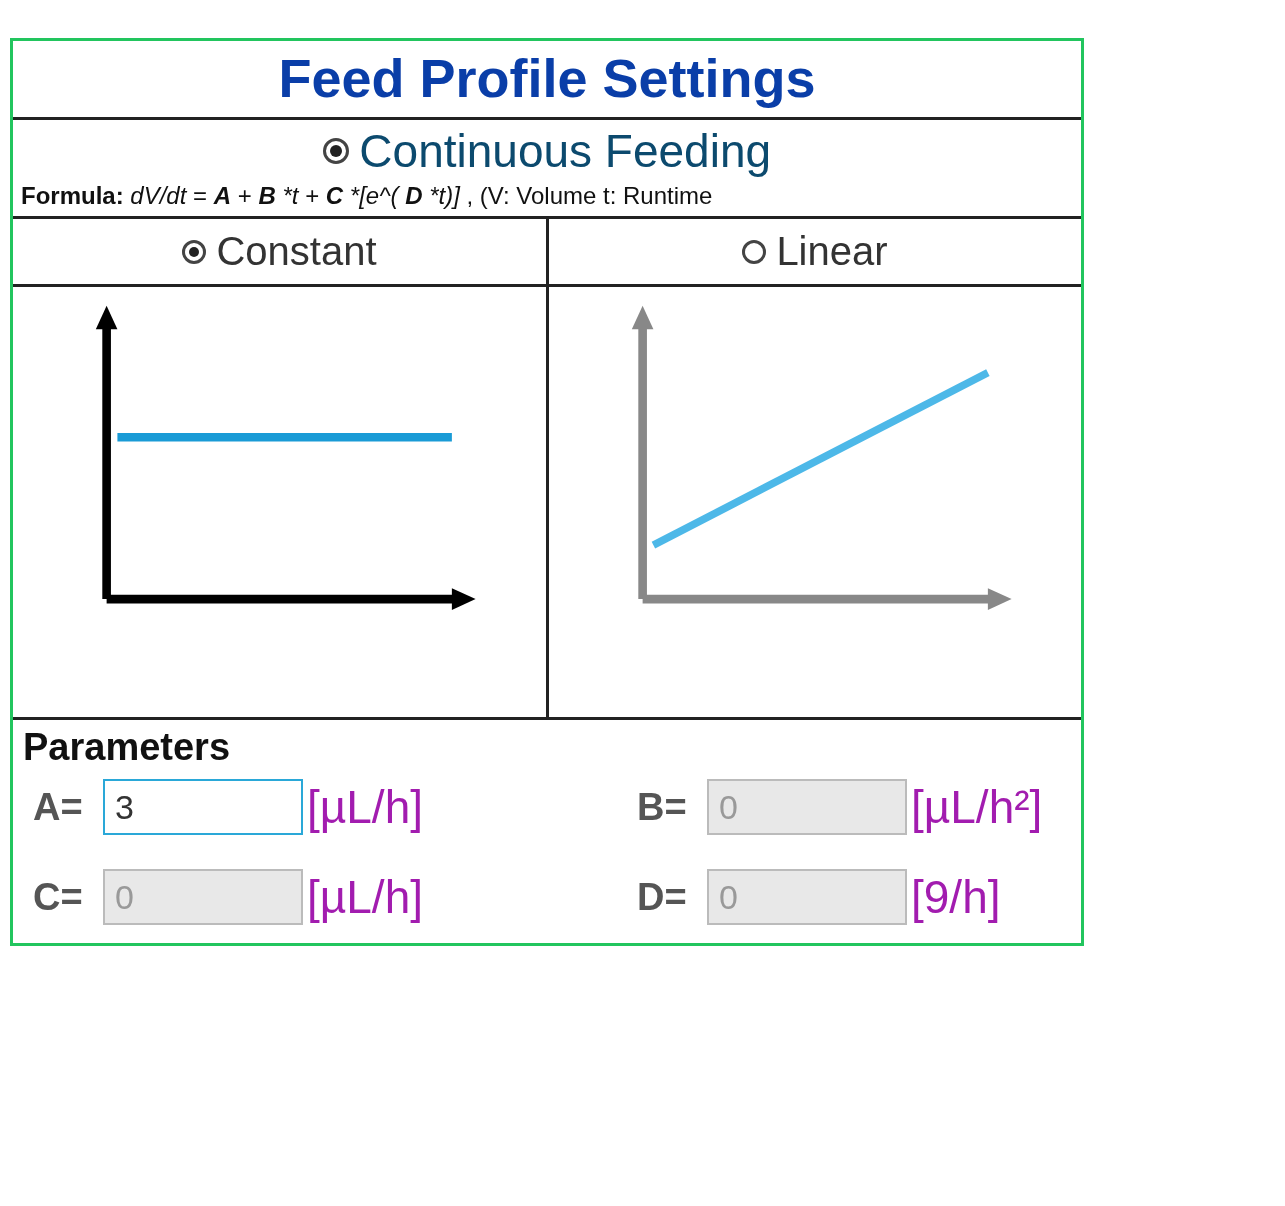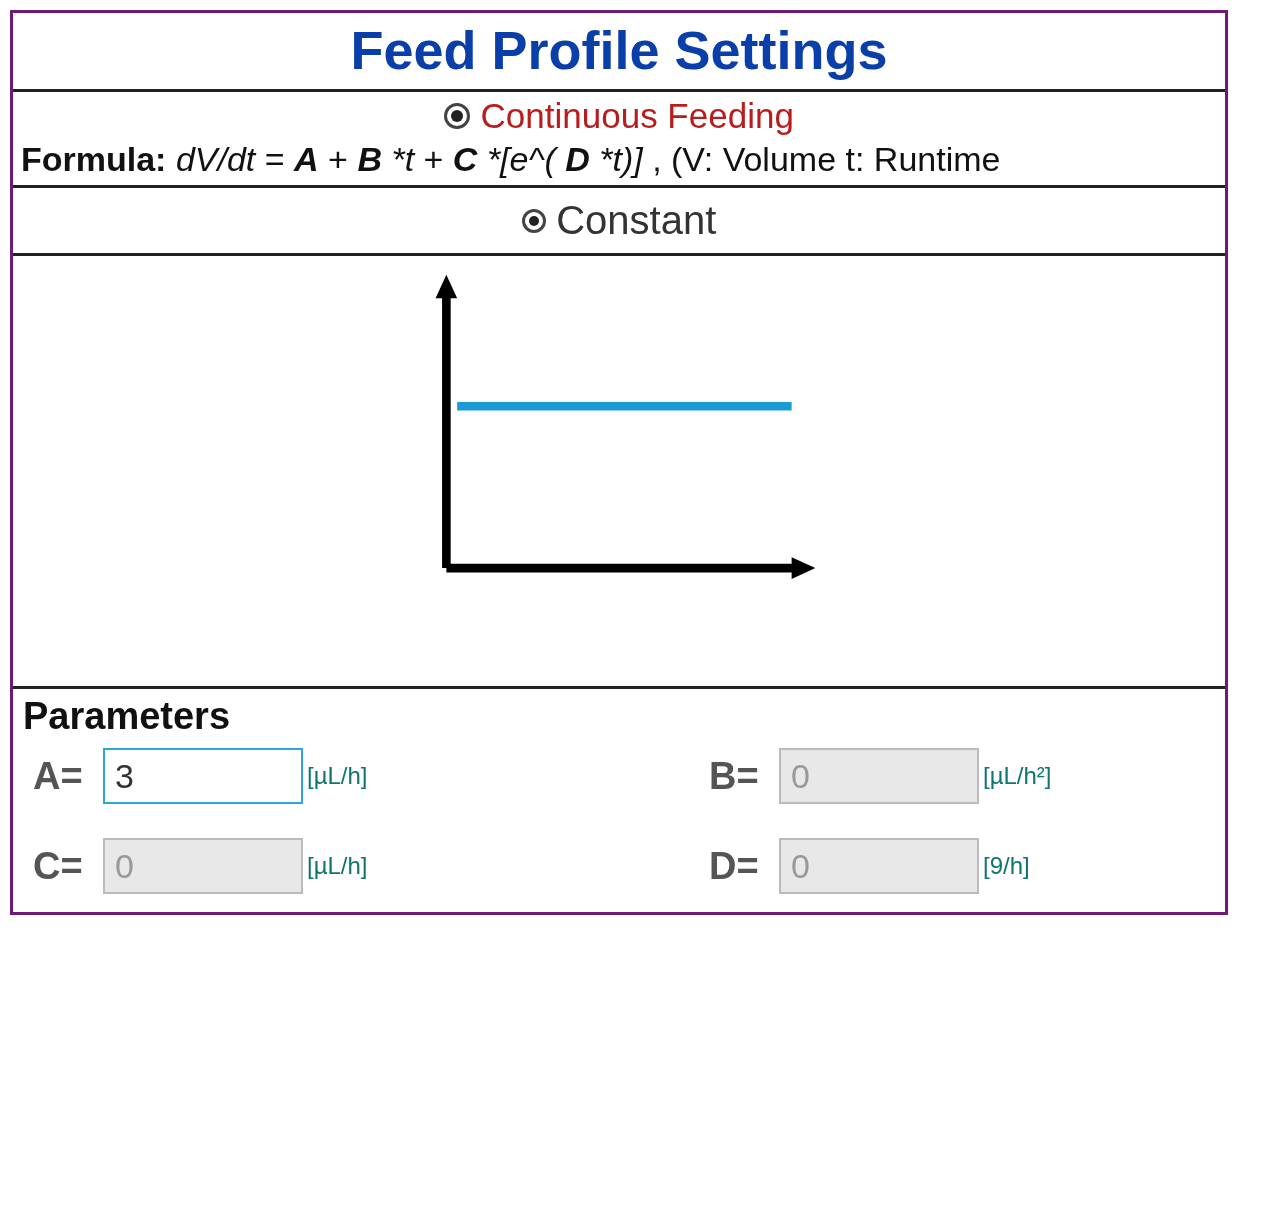--- a/index.html
+++ b/index.html
@@ -4,22 +4,23 @@
 <style>
   * { box-sizing: border-box; }
   body {
     margin: 0;
     padding: 10px;
     font-family: "Segoe UI", Arial, sans-serif;
     background: #fff;
     width: 1285px;
   }
   .panel {
-    border: 3px solid #701a75;
-    width: 1218px;
+    border: 3px solid #22c55e;
+    width: 1074px;
+    margin-top: 28px;
   }
   .title-row {
     text-align: center;
     border-bottom: 3px solid #222;
     padding: 6px 0 8px 0;
   }
   .title {
     font-size: 54px;
     font-weight: 700;
     color: #0a3ea8;
@@ -45,26 +46,26 @@
   }
   .radio-dot.selected::after {
     content: "";
     position: absolute;
     left: 4px; top: 4px;
     width: 12px; height: 12px;
     background: #222;
     border-radius: 50%;
   }
   .mode-label {
-    font-size: 35px;
-    color: #b91c1c;
+    font-size: 46px;
+    color: #0c4a6e;
     vertical-align: middle;
   }
   .formula-line {
-    font-size: 34px;
+    font-size: 24px;
     color: #111;
     margin-top: 4px;
     white-space: nowrap;
     overflow: hidden;
   }
   .formula-line .lbl { font-weight: 700; }
   .formula-line .ital { font-style: italic; }
   .formula-line .bold { font-weight: 700; font-style: italic; }
 
   .profiles-row {
@@ -127,22 +128,22 @@
     border: 2px solid #bbb;
     background: #e8e8e8;
     color: #999;
   }
   .param-input.active {
     background: #fff;
     border: 2px solid #2aa8d8;
     color: #333;
   }
   .param-unit {
-    font-size: 24px;
-    color: #0f766e;
+    font-size: 46px;
+    color: #a21caf;
     margin-left: 4px;
     font-weight: 400;
   }
 </style>
 </head>
 <body>
 
 <div class="panel">
 
   <div class="title-row">
@@ -183,20 +184,35 @@
         <svg viewBox="0 0 400 380">
           <line x1="40" y1="20" x2="40" y2="280" stroke="#000" stroke-width="8"></line>
           <polygon points="40,8 30,30 50,30" fill="#000"></polygon>
           <line x1="40" y1="280" x2="370" y2="280" stroke="#000" stroke-width="8"></line>
           <polygon points="382,280 360,270 360,290" fill="#000"></polygon>
           <line x1="50" y1="130" x2="360" y2="130" stroke="#1a9bd6" stroke-width="8"></line>
         </svg>
       </div>
     </div>
 
+    <div class="profile-col">
+      <div class="profile-head">
+        <span class="radio-dot"></span>
+        <span class="profile-name">Linear</span>
+      </div>
+      <div class="profile-graph">
+        <svg viewBox="0 0 400 380">
+          <line x1="40" y1="20" x2="40" y2="280" stroke="#888" stroke-width="8"></line>
+          <polygon points="40,8 30,30 50,30" fill="#888"></polygon>
+          <line x1="40" y1="280" x2="370" y2="280" stroke="#888" stroke-width="8"></line>
+          <polygon points="382,280 360,270 360,290" fill="#888"></polygon>
+          <line x1="50" y1="230" x2="360" y2="70" stroke="#4db8e8" stroke-width="7"></line>
+        </svg>
+      </div>
+    </div>
 
 
   </div>
 
   <div class="params-row">
     <div class="params-title">Parameters</div>
     <div class="param-grid">
 
       <div class="param">
         <span class="param-label">A=</span>

